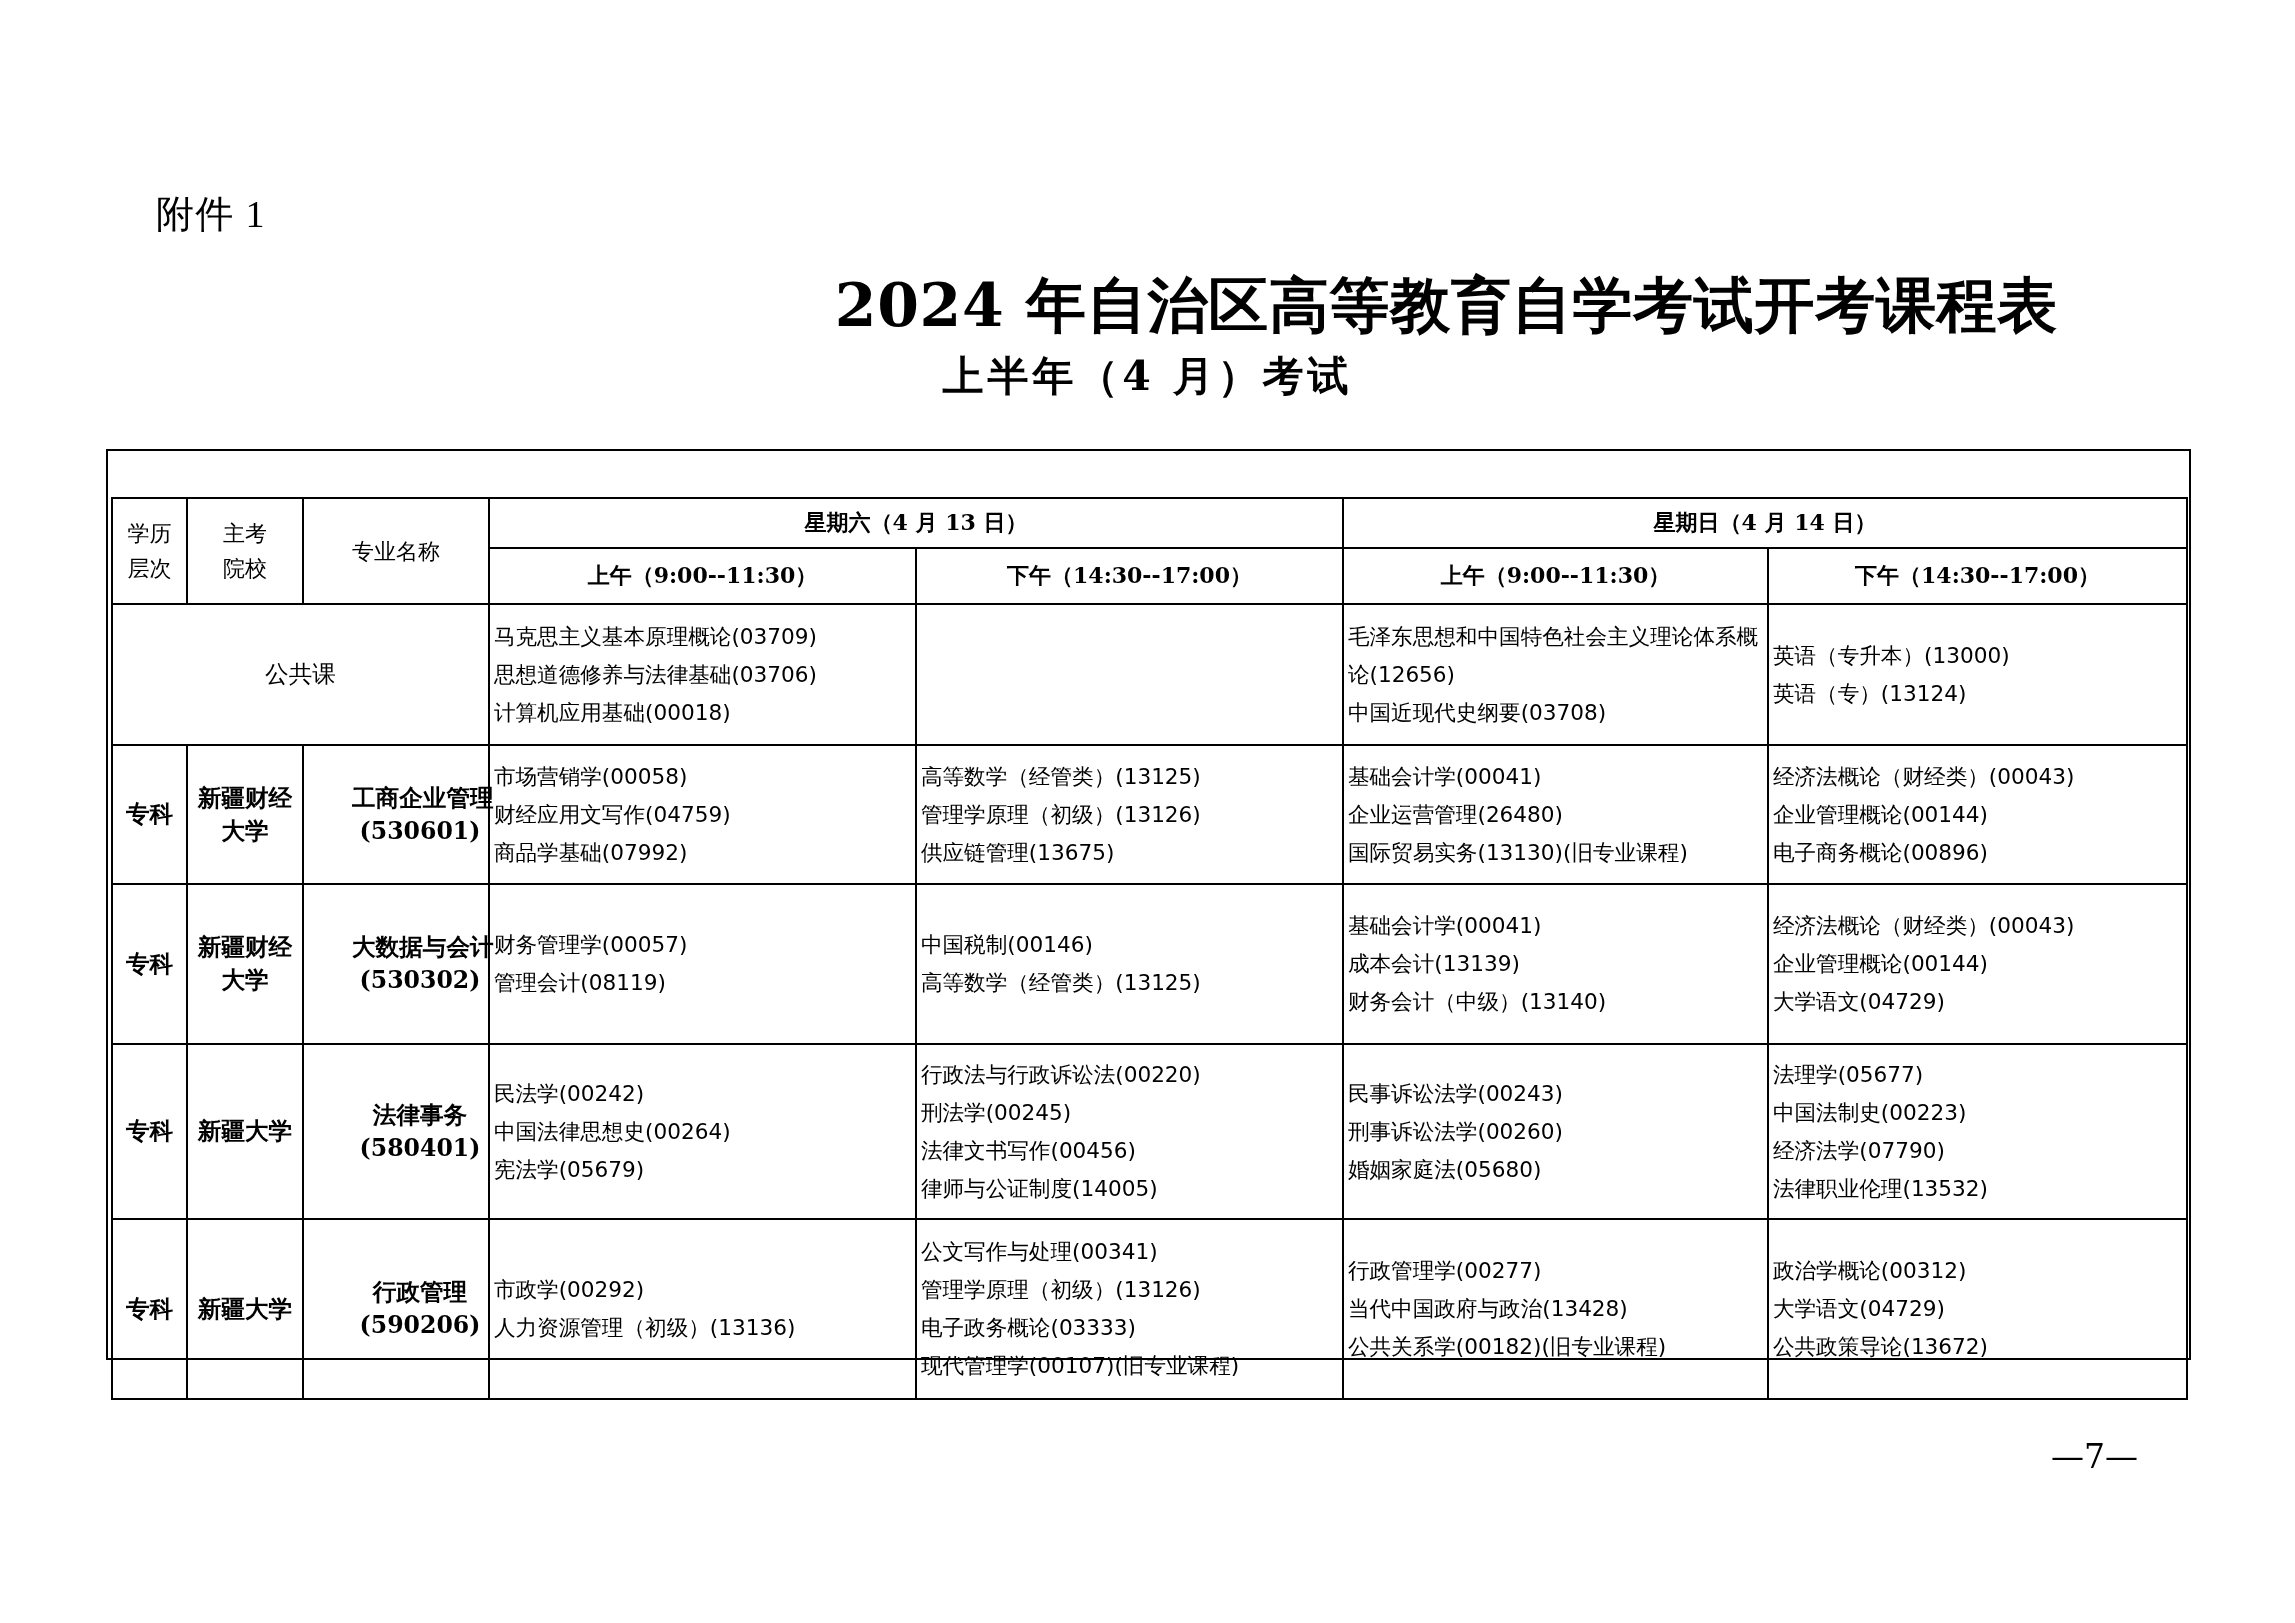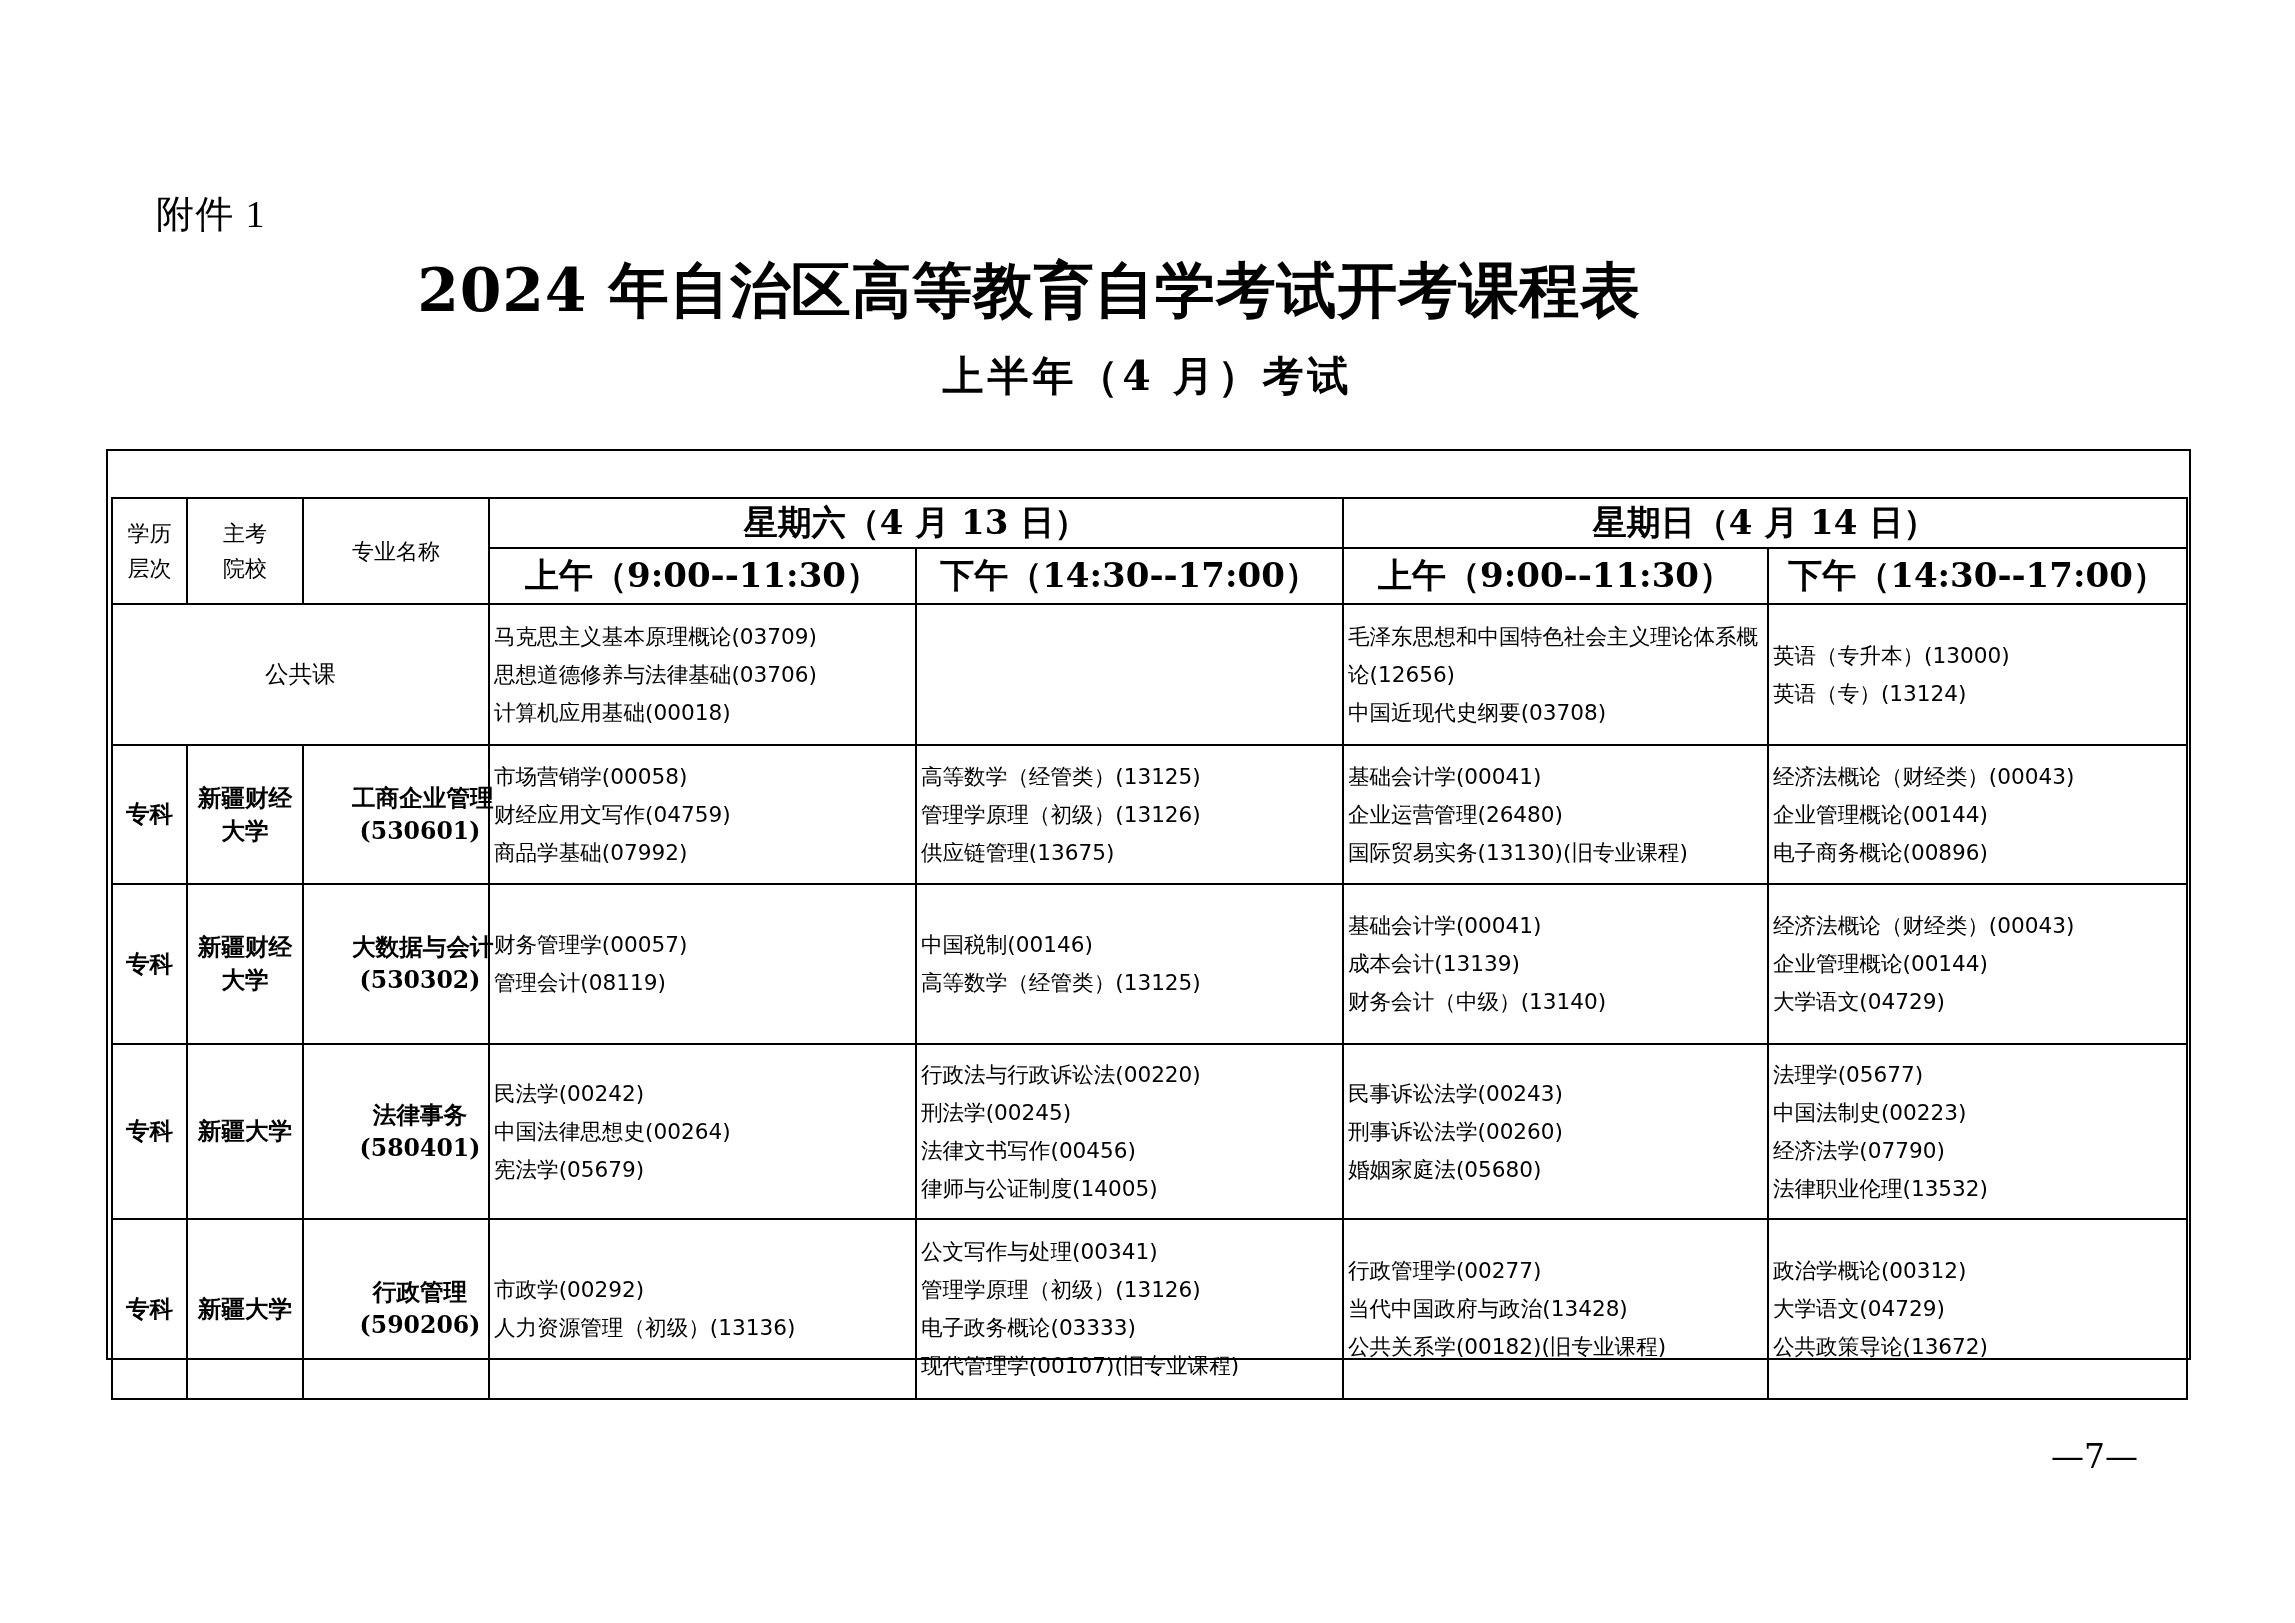--- a/index.html
+++ b/index.html
@@ -1,29 +1,29 @@
 <!DOCTYPE html>
 <html style="font-size:10.5px"><head>
 <meta charset="utf-8">
 <style>
   html, body { margin:0; padding:0; background:#ffffff; }
   body { width:2295px; height:1623px; position:relative; overflow:hidden;
          font-family: "DejaVu Serif", "Liberation Serif", serif; color:#000; }
   .attach { position:absolute; left:156px; top:195px; font-size:38px; line-height:1;
             font-family:Liberation Serif, serif; letter-spacing:1.3px; }
-  .title { position:absolute; left:0; width:2058px; top:260px; text-align:center;
+  .title { position:absolute; left:0; width:2058px; top:275px; text-align:right;
            font-size:60px; font-weight:bold; line-height:1; letter-spacing:0.7px; }
   .subtitle { position:absolute; left:0; width:2295px; top:356px; text-align:center;
               font-size:41px; font-weight:bold; line-height:1; letter-spacing:3.9px; }
   .outer { position:absolute; left:106px; top:449px; width:2085px; height:911px;
            border:2.6px solid #000; box-sizing:border-box; }
   table.sched { position:absolute; left:111px; top:453px; width:2076px; height:901px;
                 border-collapse:collapse; table-layout:fixed;margin-top:44px; }
   table.sched td { border:2.6px solid #000; padding:0; vertical-align:middle; }
-  table.sched td.hdr { text-align:center; font-weight:bold; font-size:34px; }
+  table.sched td.hdr { text-align:center; font-weight:bold; font-size:22px; }
   table.sched td.hdr-small { text-align:center; font-size:22px; line-height:35px;
                              font-family:"DejaVu Sans", "Liberation Sans", sans-serif; }
   table.sched td.side { text-align:center; font-size:23.6px; font-weight:bold; line-height:33px;
                         font-family:"DejaVu Sans", "Liberation Sans", sans-serif; }
   table.sched td.major { text-align:center; font-size:23.6px; font-weight:bold; line-height:33px;
                          font-family:"DejaVu Sans", "Liberation Sans", sans-serif;padding-left:48px; }
   table.sched td.major .code { font-family:"DejaVu Serif", "Liberation Serif", serif; }
   table.sched td.courses { text-align:left; padding-left:3.9px; font-size:21.6px; line-height:38px;
                            font-family:"DejaVu Sans", "Liberation Sans", sans-serif; }
   .course { display:block; white-space:nowrap; }

